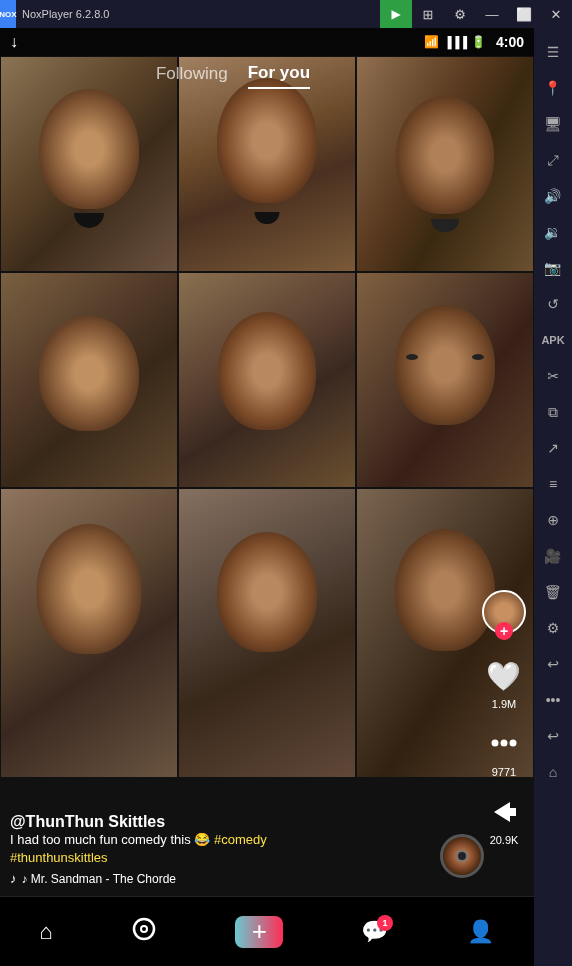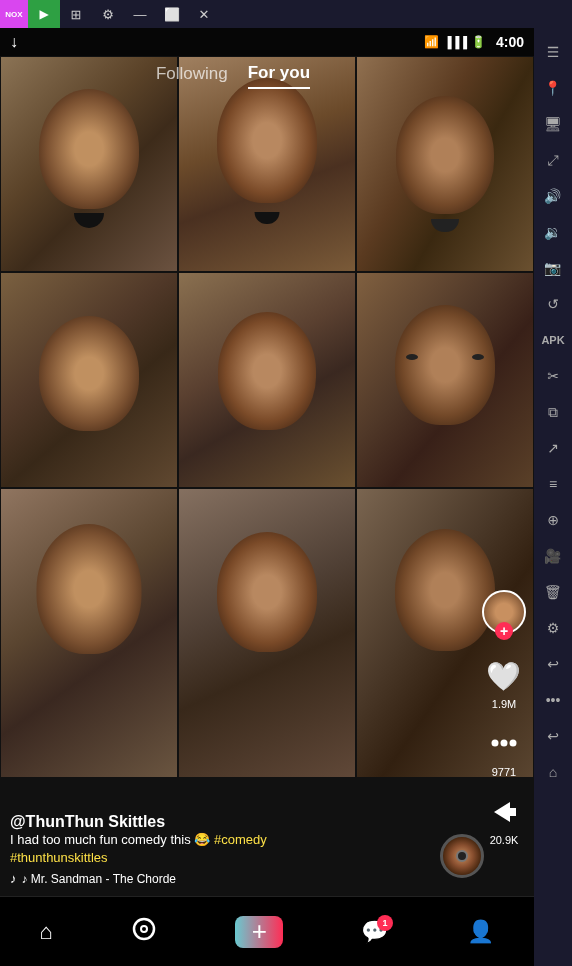--- a/index.html
+++ b/index.html
@@ -17,23 +17,23 @@
       width: 572px;
       height: 28px;
       background: #1a1a2e;
       display: flex;
       align-items: center;
       position: absolute;
       top: 0; left: 0;
       z-index: 100;
     }
     .title-bar-logo {
-      width: 28px;
+      width: 16px;
       height: 28px;
-      background: #d946ef;
+      background: #3b82f6;
       display: flex; align-items: center; justify-content: center;
       color: white; font-weight: bold; font-size: 10px;
     }
     .title-bar-title {
       color: #ccc;
       font-size: 11px;
       padding-left: 6px;
       flex: 1;
     }
     .title-bar-btn {
@@ -349,20 +349,21 @@
       font-weight: bold;
     }
   </style>
 </head>
 <body>
 
 <div class="title-bar">
   <div class="title-bar-logo">
     <span style="font-size:8px; font-weight:bold; color:#fff;">NOX</span>
   </div>
+  <span class="title-bar-title">NoxPlayer 6.2.8.0</span>
 
   <div class="title-bar-btn" style="background:#2ea043;">
     <span style="color:white; font-size:12px;">▶</span>
   </div>
   <div class="title-bar-btn">⊞</div>
   <div class="title-bar-btn">⚙</div>
   <div class="title-bar-btn">—</div>
   <div class="title-bar-btn">⬜</div>
   <div class="title-bar-btn close">✕</div>
 </div>

